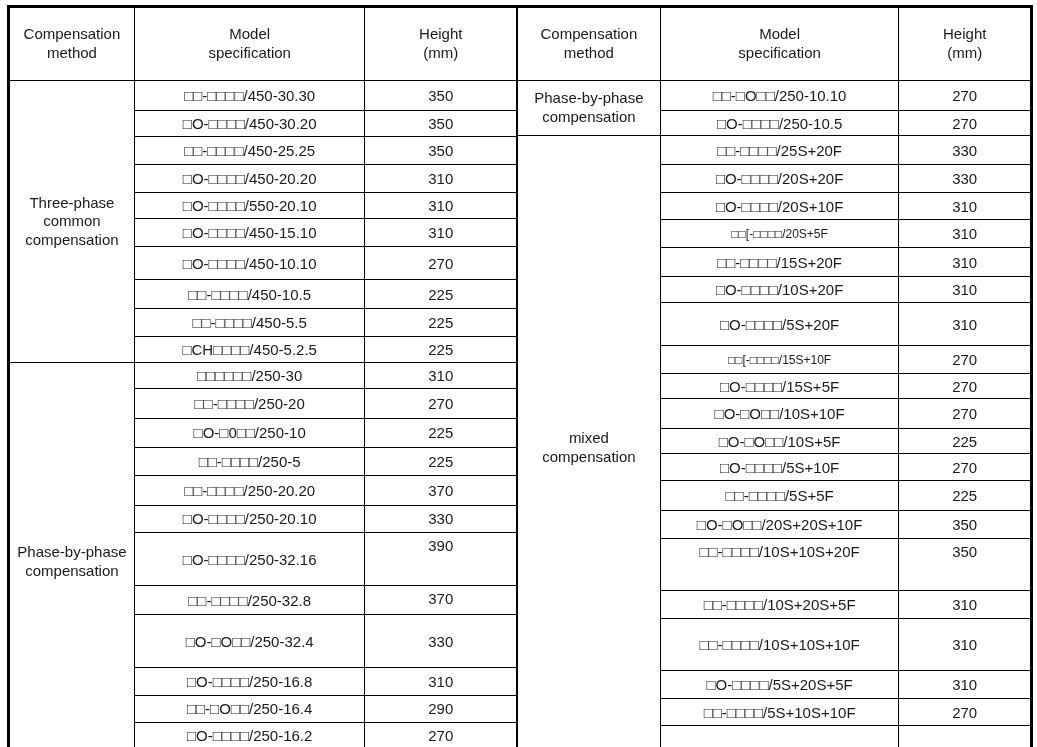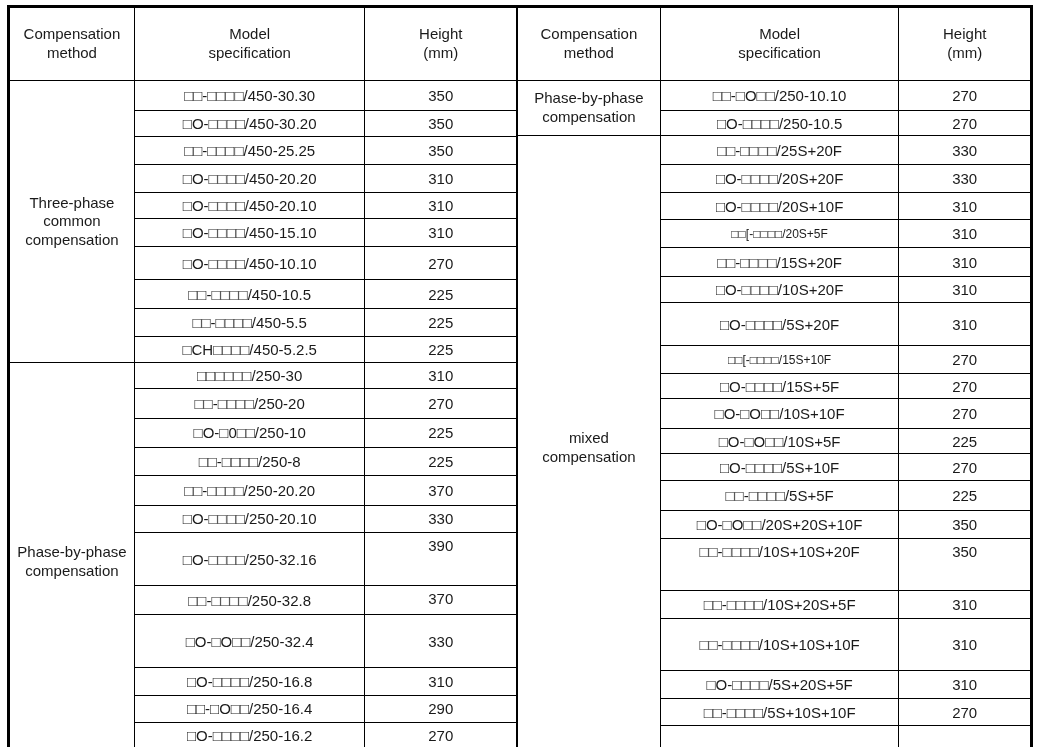--- a/index.html
+++ b/index.html
@@ -82,21 +82,21 @@
           </tr>
           <tr style="height: 27px;">
             <td class="spec">□□-□□□□/450-25.25</td>
             <td class="height">350</td>
           </tr>
           <tr style="height: 27px;">
             <td class="spec">□O-□□□□/450-20.20</td>
             <td class="height">310</td>
           </tr>
           <tr style="height: 25px;">
-            <td class="spec">□O-□□□□/450-20.10</td>
+            <td class="spec">□O-□□□□/550-20.10</td>
             <td class="height">310</td>
           </tr>
           <tr style="height: 28px;">
             <td class="spec">□O-□□□□/450-15.10</td>
             <td class="height">310</td>
           </tr>
           <tr style="height: 32px;">
             <td class="spec">□O-□□□□/450-10.10</td>
             <td class="height">270</td>
           </tr>
@@ -120,21 +120,21 @@
           </tr>
           <tr style="height: 29px;">
             <td class="spec">□□-□□□□/250-20</td>
             <td class="height">270</td>
           </tr>
           <tr style="height: 28px;">
             <td class="spec">□O-□0□□/250-10</td>
             <td class="height">225</td>
           </tr>
           <tr style="height: 28px;">
-            <td class="spec">□□-□□□□/250-8</td>
+            <td class="spec">□□-□□□□/250-5</td>
             <td class="height">225</td>
           </tr>
           <tr style="height: 29px;">
             <td class="spec">□□-□□□□/250-20.20</td>
             <td class="height">370</td>
           </tr>
           <tr style="height: 26px; padding-left: 13px;">
             <td class="spec">□O-□□□□/250-20.10</td>
             <td class="height">330</td>
           </tr>

